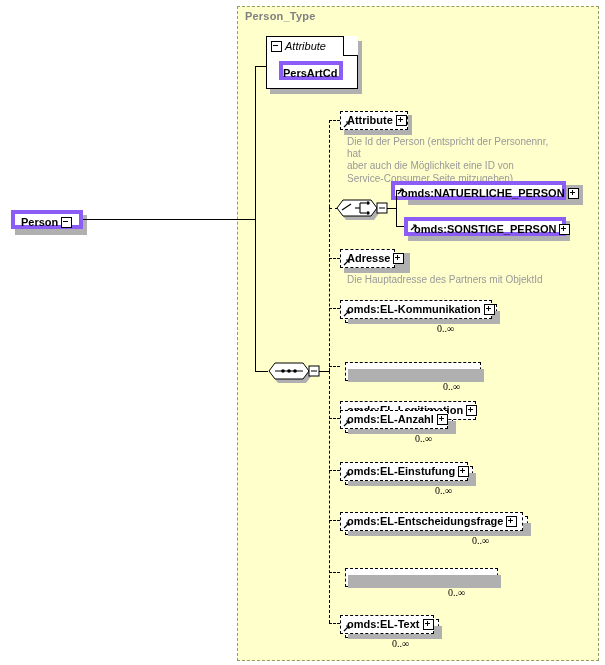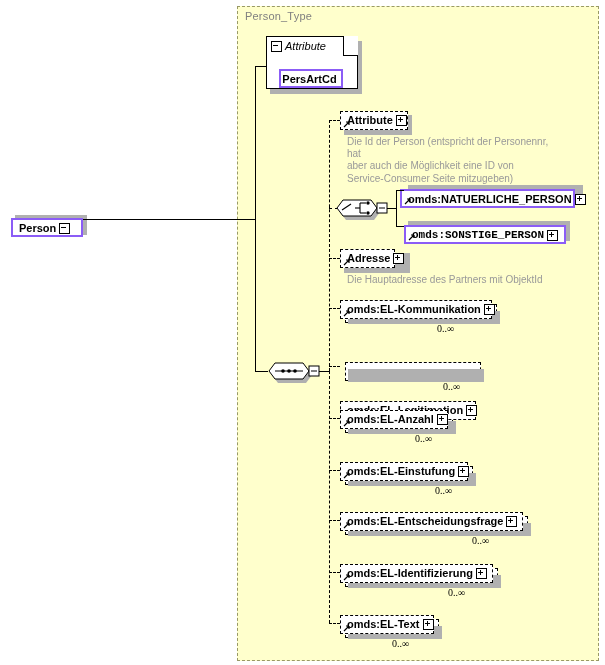--- a/index.html
+++ b/index.html
@@ -10,31 +10,31 @@
   }
   .canvas{position:absolute;left:0;top:0;width:605px;height:665px;}
 
   
   #type-container{
     position:absolute;left:237px;top:6px;width:362px;height:655px;
     background:#ffffcc;border:1px dashed #999966;box-sizing:border-box;
   }
   #type-title{
     position:absolute;left:245px;top:10px;
-    font-size:11px;font-weight:normal;color:#808080;letter-spacing:.2px;
+    font-size:11px;font-weight:bold;color:#808080;letter-spacing:.2px;
   }
 
   
   .node{
     position:absolute;box-sizing:border-box;background:#ffffff;
     height:19px;line-height:17px;
     font-size:11px;font-weight:bold;color:#000000;
     white-space:nowrap;padding:0 3px 0 6px;
   }
-  .node.solid{border:2px solid #8b5cf6;margin-top:8px;}
+  .node.solid{border:4px solid #8b5cf6;}
   .node.dashed{border:1px dashed #000000;}
   .node .lbl{display:inline-block;vertical-align:top;padding-right:3px;}
   
   .shadow{position:absolute;background:#b0b0b0;z-index:0;}
 
   
   .exp{
     display:inline-block;width:9px;height:9px;position:relative;top:3px;
     border:1px solid #000;background:#fff;vertical-align:top;
   }
@@ -178,29 +178,29 @@
       <line x1="45" y1="12" x2="51" y2="12" stroke="#000" stroke-width="1"></line>
     </svg>
   </div>
 
   <div class="ln h" style="left:387px;top:208px;width:9px;"></div>
   <div class="ln v" style="left:396px;top:190px;height:36px;"></div>
   <div class="ln h" style="left:396px;top:190px;width:8px;"></div>
   <div class="ln h" style="left:396px;top:226px;width:8px;"></div>
 
   <div class="shadow" style="left:408px;top:185px;width:175px;height:20px;"></div>
-  <div class="node solid" style="left:400px;top:181px;width:175px;">
+  <div class="node solid" style="left:391px;top:181px;width:175px;">
     <span class="lbl">omds:NATUERLICHE_PERSON</span><span class="exp plus"></span>
     <svg class="refarrow" viewBox="0 0 7 7">
       <path d="M1,6 L6,1 M6,1 L3,1 M6,1 L6,4" stroke="#000" stroke-width="1.2" fill="none"></path>
     </svg>
   </div>
 
   <div class="shadow" style="left:408px;top:221px;width:162px;height:20px;"></div>
-  <div class="node solid" style="left:404px;top:217px;width:162px;font-family:Liberation Mono, monospace;">
+  <div class="node solid" style="left:404px;top:217px;width:162px;">
     <span class="lbl">omds:SONSTIGE_PERSON</span><span class="exp plus"></span>
     <svg class="refarrow" viewBox="0 0 7 7">
       <path d="M1,6 L6,1 M6,1 L3,1 M6,1 L6,4" stroke="#000" stroke-width="1.2" fill="none"></path>
     </svg>
   </div>
 
   <div class="dln h" style="left:329px;top:258px;width:11px;"></div>
   <div class="shadow" style="left:344px;top:253px;width:66px;height:20px;"></div>
   <div class="node dashed" style="left:340px;top:249px;width:55px;">
     <span class="lbl">Adresse</span><span class="exp plus"></span>
@@ -261,26 +261,20 @@
     <span class="lbl">omds:EL-Entscheidungsfrage</span><span class="exp plus"></span>
     <svg class="refarrow" viewBox="0 0 7 7">
       <path d="M1,6 L6,1 M6,1 L3,1 M6,1 L6,4" stroke="#000" stroke-width="1.2" fill="none"></path>
     </svg>
   </div>
   <div class="card" style="left:472px;top:535px;">0..∞</div>
 
   <div class="dln h" style="left:329px;top:572px;width:11px;"></div>
   <div class="repeat-back" style="left:345px;top:568px;width:153px;"></div>
   <div class="shadow" style="left:348px;top:575px;width:153px;height:13px;"></div>
-  <div class="node dashed" style="left:340px;top:564px;width:153px;z-index:2;">
-    <span class="lbl">omds:EL-Identifizierung</span><span class="exp plus"></span>
-    <svg class="refarrow" viewBox="0 0 7 7">
-      <path d="M1,6 L6,1 M6,1 L3,1 M6,1 L6,4" stroke="#000" stroke-width="1.2" fill="none"></path>
-    </svg>
-  </div>
   <div class="card" style="left:448px;top:587px;">0..∞</div>
 
   <div class="dln h" style="left:329px;top:623px;width:11px;"></div>
   <div class="repeat-back" style="left:345px;top:619px;width:94px;"></div>
   <div class="shadow" style="left:348px;top:626px;width:94px;height:13px;"></div>
   <div class="node dashed" style="left:340px;top:615px;width:94px;z-index:2;">
     <span class="lbl">omds:EL-Text</span><span class="exp plus"></span>
     <svg class="refarrow" viewBox="0 0 7 7">
       <path d="M1,6 L6,1 M6,1 L3,1 M6,1 L6,4" stroke="#000" stroke-width="1.2" fill="none"></path>
     </svg>

